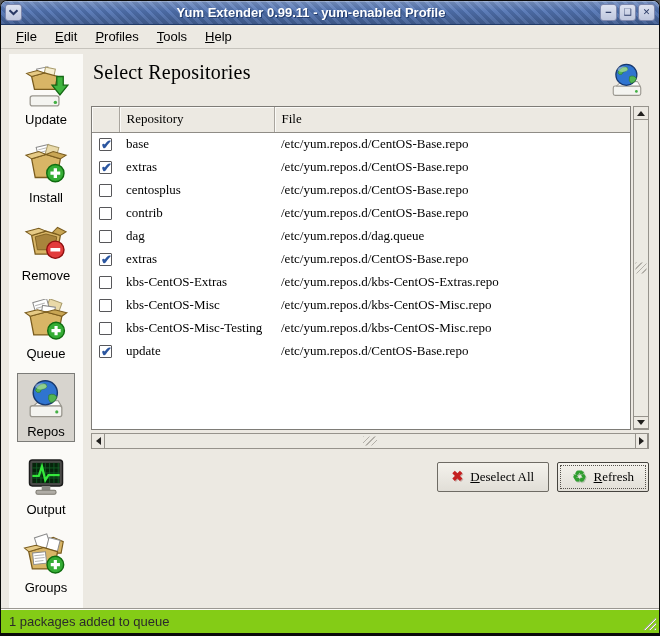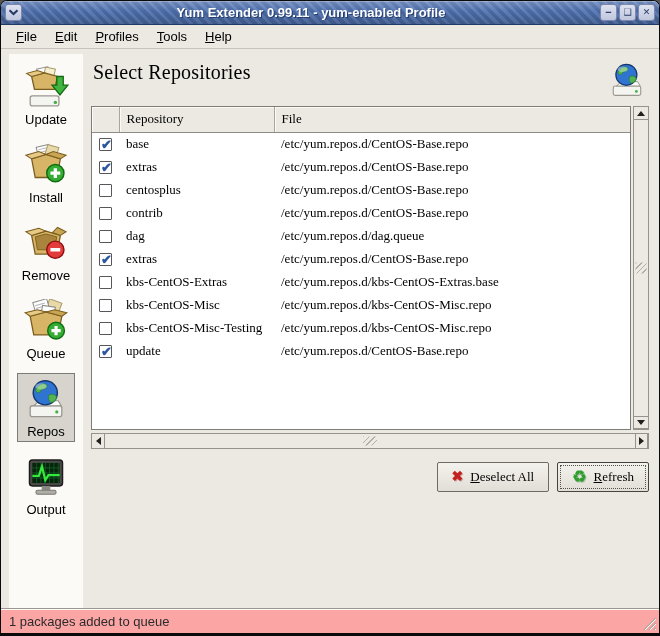--- a/index.html
+++ b/index.html
@@ -106,21 +106,21 @@
   .btn {
     height:30px; display:flex; align-items:center; gap:7px; padding:0 14px;
     background:linear-gradient(180deg,#f4f2ec,#e1ded7); border:1px solid #6e6b64; border-radius:2px;
     font-size:13px; color:#000; font-family:inherit;
   }
   .btn.default { border-color:#45433e; outline:1px dotted #56524c; outline-offset:-4px; }
   .icon-x { color:#c42020; font-size:14px; font-weight:bold; text-shadow:1px 1px 0 rgba(100,0,0,.25); line-height:1; }
   .icon-recycle { color:#2f9e2f; font-size:16px; font-weight:bold; text-shadow:1px 1px 0 rgba(10,80,10,.25); line-height:1; }
   
   .statusbar {
-    flex:0 0 25px; height:25px; border-top:1px solid #9b9892; background:#fca5a5;
+    flex:0 0 25px; height:25px; border-top:1px solid #9b9892; background:#84cc16;
     display:flex; align-items:center; padding:0 8px; box-shadow: inset 0 1px 0 #fbfaf7; position:relative;
   }
   .status-text { font-size:13px; color:#2b2b2b; }
   .resize-grip { position:absolute; right:2px; bottom:2px; }
 </style>
 </head>
 <body>
 
 <div class="window">
 
@@ -228,20 +228,34 @@
           <rect x="4.5" y="3.5" width="23" height="18" rx="2" fill="#4a4a48" stroke="#1c1c1c" stroke-width="1"></rect>
           <rect x="6.5" y="5.5" width="19" height="14" fill="#06230b"></rect>
           <path d="M9.5 5.5 V19.5 M12.5 5.5 V19.5 M15.5 5.5 V19.5 M18.5 5.5 V19.5 M21.5 5.5 V19.5 M24.5 5.5 V19.5 M6.5 9 H25.5 M6.5 12.5 H25.5 M6.5 16 H25.5" stroke="#135f26" stroke-width=".6"></path>
           <path d="M6.5 14.5 h4.5 l2.2 -6.5 l2.3 9.5 l2.2 -3.5 h7.8" fill="none" stroke="#35e83c" stroke-width="1.6"></path>
           <rect x="13" y="21.5" width="6" height="3" fill="#8a8a84"></rect>
           <rect x="9" y="24.5" width="14" height="2.8" rx="1.2" fill="#b0ada6" stroke="#7b786f" stroke-width=".7"></rect>
         </svg>
         <span class="side-label">Output</span>
       </div>
 
+      <div class="side-item">
+        <svg width="46" height="46" viewBox="0 0 32 32">
+          <path d="M14 6 L21 3 L28 6 L26.5 14 L16 14 Z" fill="#d8b566" stroke="#7a5c1e" stroke-width=".8"></path>
+          <rect x="9" y="2" width="9" height="9" fill="#fff" stroke="#8a8a8a" stroke-width=".7" transform="rotate(-18 13 6)"></rect>
+          <rect x="17" y="4" width="8" height="8" fill="#fff" stroke="#8a8a8a" stroke-width=".7" transform="rotate(14 21 8)"></rect>
+          <path d="M4 13 L14 10 L24 13 L22 25 L6.5 25 Z" fill="#d8b566" stroke="#7a5c1e" stroke-width=".9"></path>
+          <path d="M4 13 L1 10.5 L9 8.5 L14 10 Z" fill="#e6ca85" stroke="#7a5c1e" stroke-width=".7"></path>
+          <path d="M7 13.5 h9 v8 h-9 z" fill="#fff" stroke="#8a8a8a" stroke-width=".7" transform="rotate(-6 11 17)"></path>
+          <path d="M8 15.5 h7 M8 17.5 h7 M8 19.5 h6" stroke="#b5b5b5" stroke-width=".7" transform="rotate(-6 11 17)"></path>
+          <circle cx="22.5" cy="22" r="5.8" fill="#35ad35" stroke="#0f6c0f" stroke-width="1"></circle>
+          <path d="M22.5 18.8 v6.4 M19.3 22 h6.4" stroke="#fff" stroke-width="2.2"></path>
+        </svg>
+        <span class="side-label">Groups</span>
+      </div>
 
     </div>
 
     <div class="main">
 
       <div class="heading-row">
         <span class="page-title">Select Repositories</span>
         <svg width="40" height="40" viewBox="0 0 32 32">
           <rect x="5" y="20" width="22" height="7.5" rx="1.5" fill="#f4f4f0" stroke="#9a978f" stroke-width=".9"></rect>
           <path d="M7.5 20 L11.5 16.5 H24.5 L26.5 20 Z" fill="#fcfcfa" stroke="#9a978f" stroke-width=".8"></path>
@@ -302,21 +316,21 @@
 
   <tr>
     <td class="cb-cell"><span class="checkbox checked"></span></td>
     <td>extras</td>
     <td>/etc/yum.repos.d/CentOS-Base.repo</td>
   </tr>
 
   <tr>
     <td class="cb-cell"><span class="checkbox"></span></td>
     <td>kbs-CentOS-Extras</td>
-    <td>/etc/yum.repos.d/kbs-CentOS-Extras.base</td>
+    <td>/etc/yum.repos.d/kbs-CentOS-Extras.repo</td>
   </tr>
 
   <tr>
     <td class="cb-cell"><span class="checkbox"></span></td>
     <td>kbs-CentOS-Misc</td>
     <td>/etc/yum.repos.d/kbs-CentOS-Misc.repo</td>
   </tr>
 
   <tr>
     <td class="cb-cell"><span class="checkbox"></span></td>

